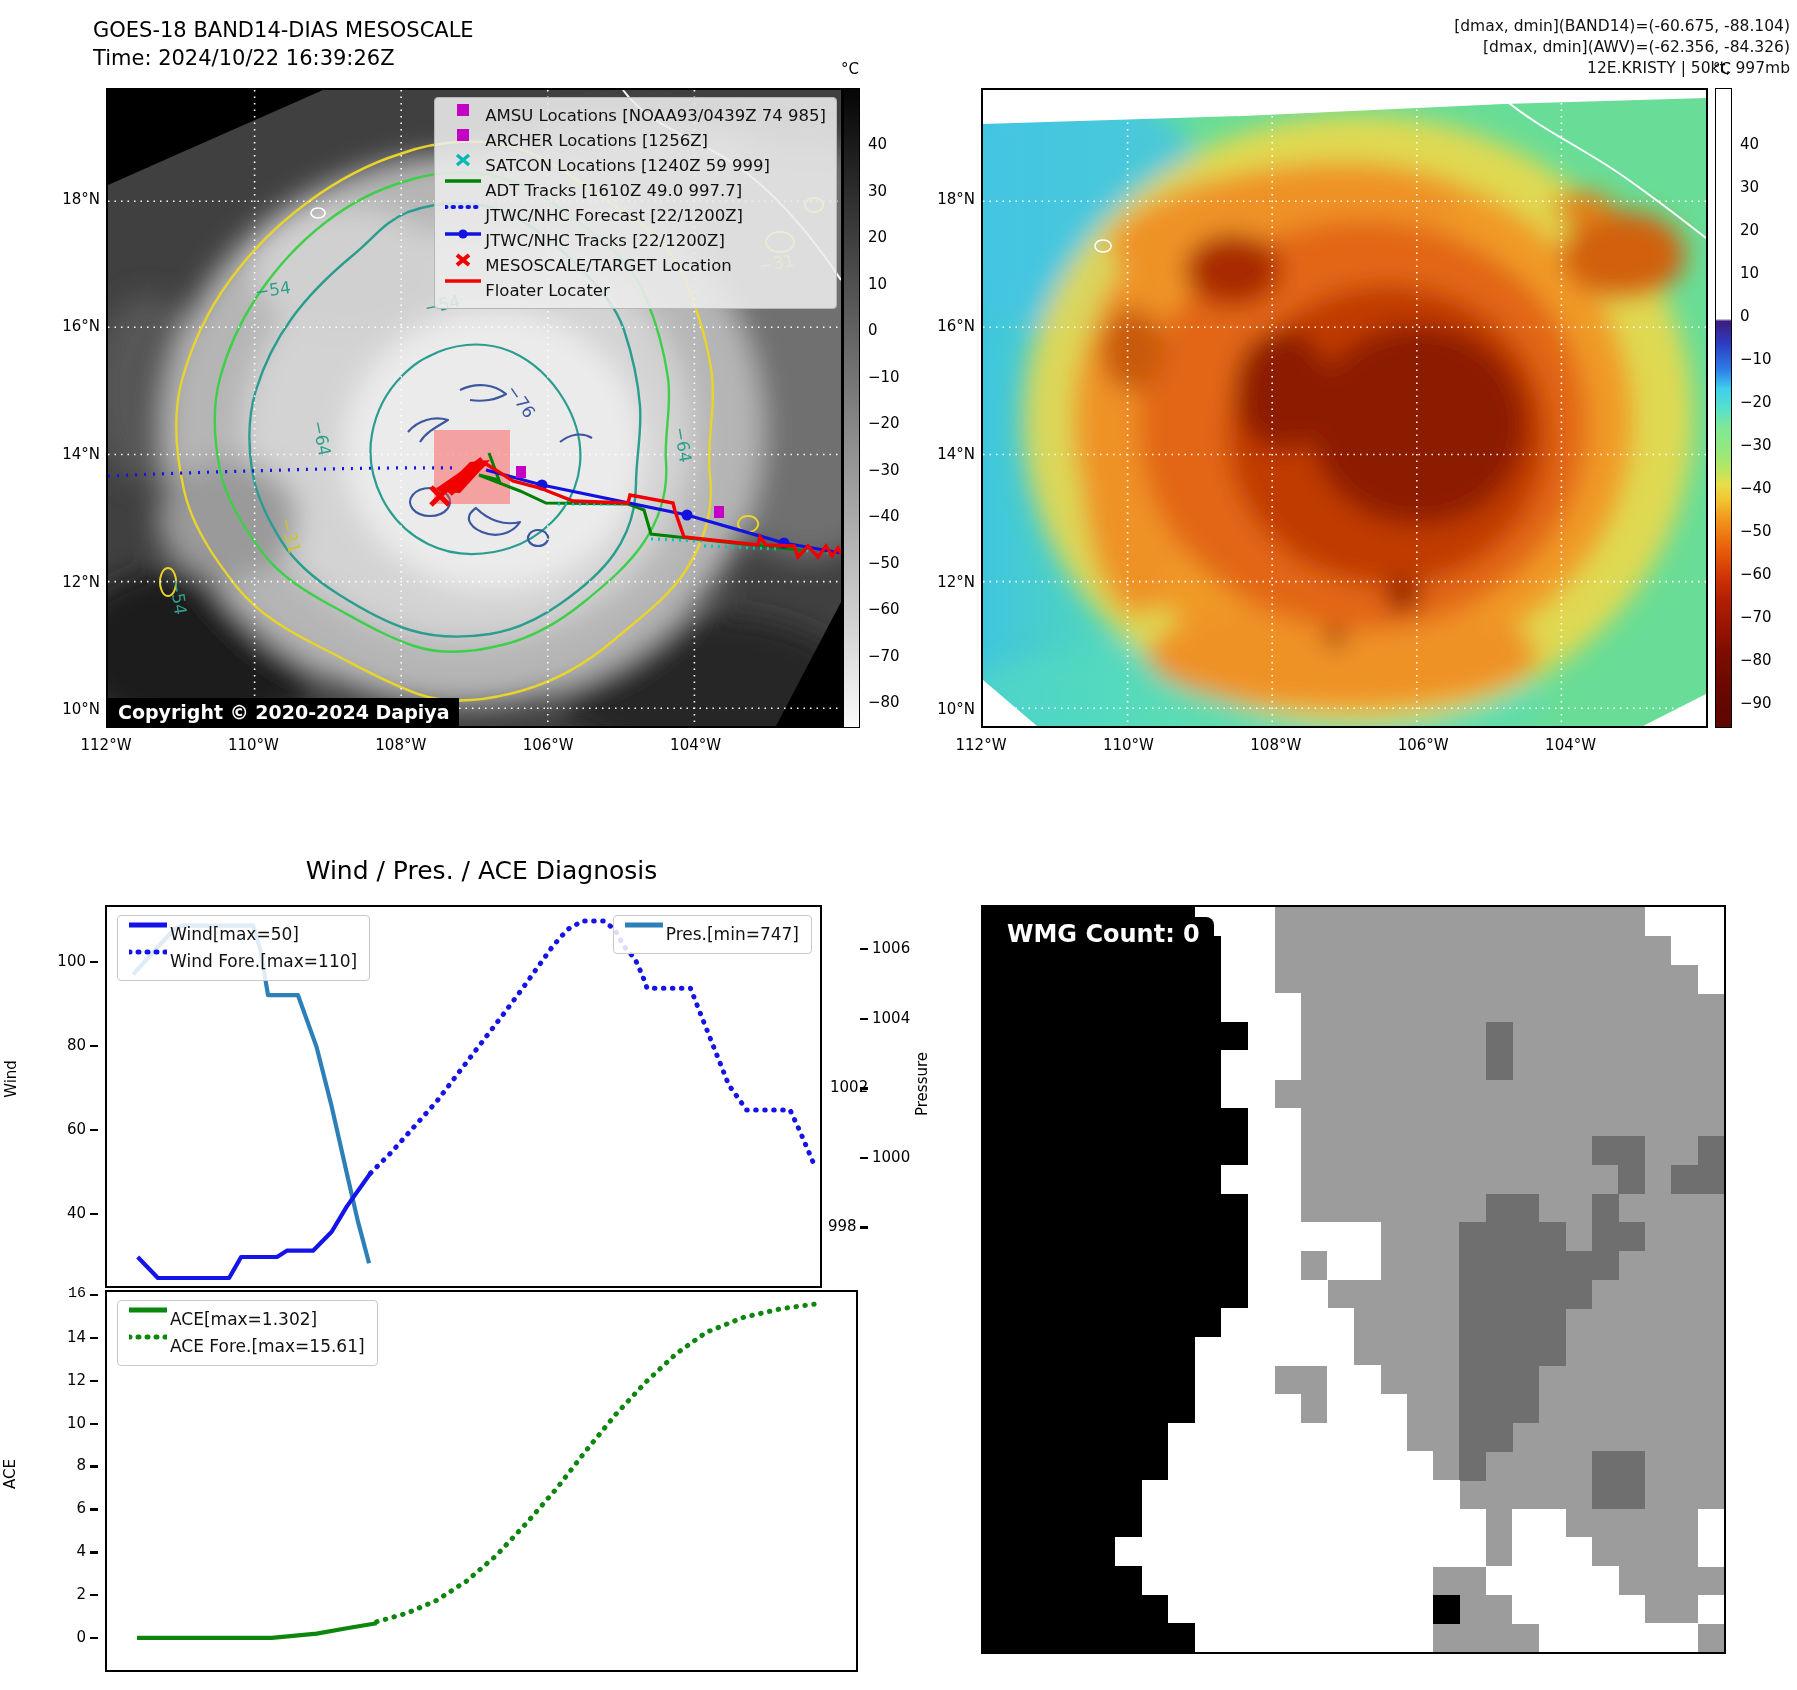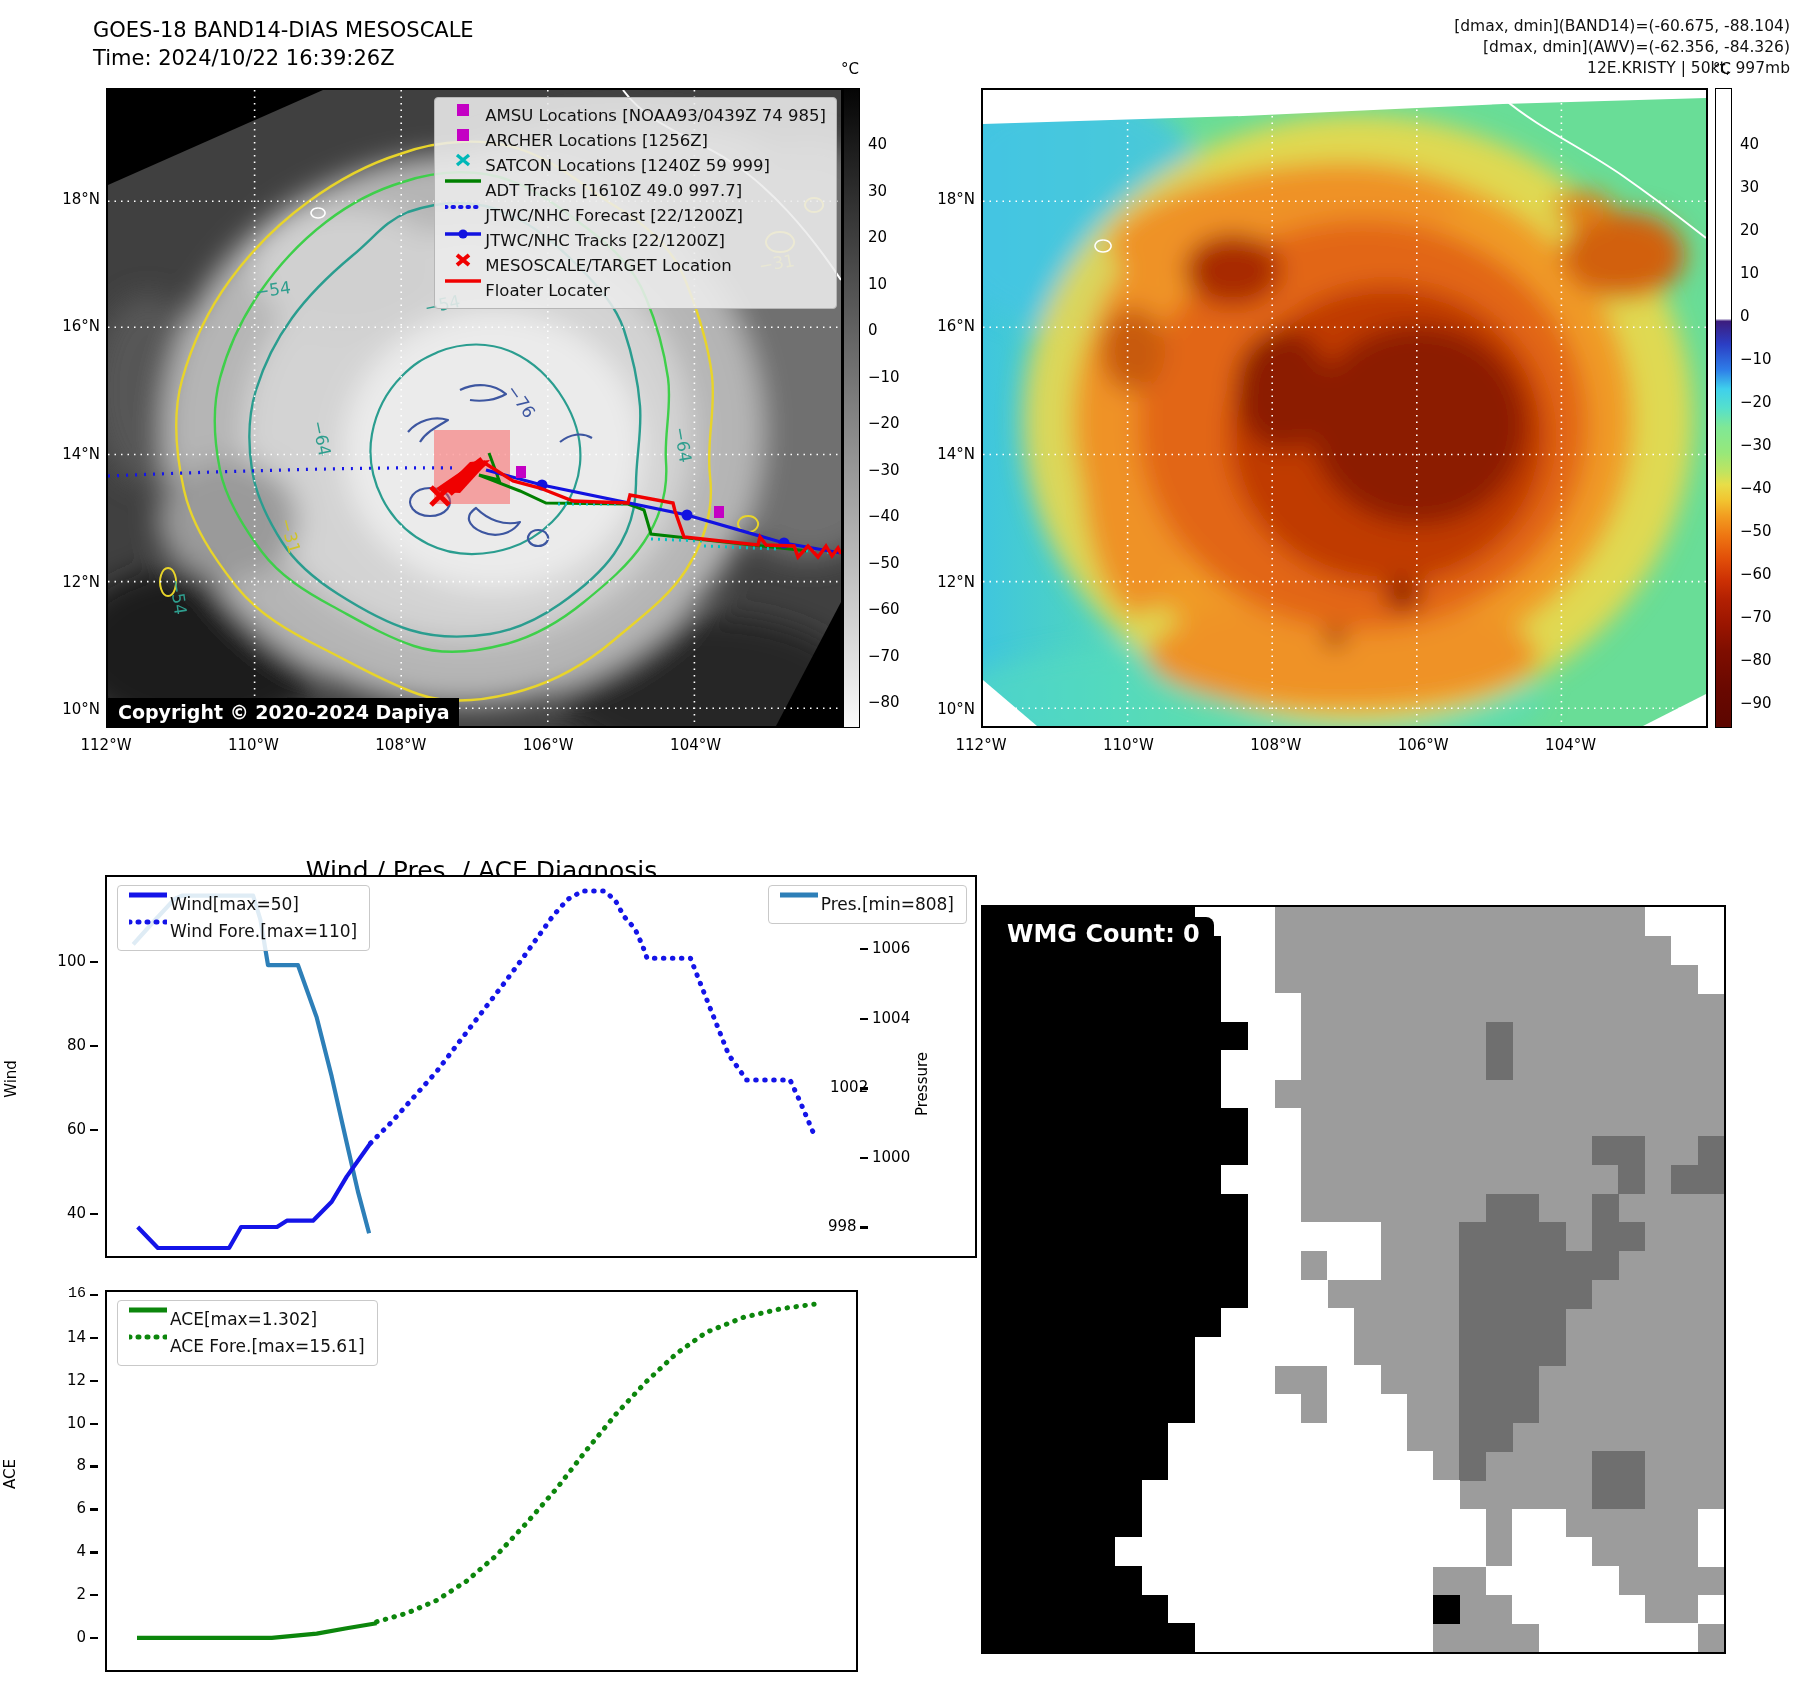--- a/index.html
+++ b/index.html
@@ -322,21 +322,21 @@
   <div class="abs" id="tr-lon">
       <div class="geo-label lon" style="left: 946px; top: 736px; position: absolute;">112°W</div>
       <div class="geo-label lon" style="left: 1093.4px; top: 736px; position: absolute;">110°W</div>
       <div class="geo-label lon" style="left: 1240.8px; top: 736px; position: absolute;">108°W</div>
       <div class="geo-label lon" style="left: 1388.2px; top: 736px; position: absolute;">106°W</div>
       <div class="geo-label lon" style="left: 1535.6px; top: 736px; position: absolute;">104°W</div>
     </div>
 
   <div class="abs" style="left:105px;top:856px;width:753px;text-align:center;font-size:25px;">Wind / Pres. / ACE Diagnosis</div>
 
-  <div class="abs plot" style="left:105px;top:875px;width:872px;height:383px;">
+  <div class="abs plot" style="left:105px;top:905px;width:717px;height:383px;">
     <svg id="wind-svg" width="749" height="379" viewBox="0 0 749 379">
         <polyline points="26.2,67.4 44.9,46.5 67.4,22.1 74.9,18.6 146.1,18.6 153.5,43.0 161.0,88.2 191.0,88.2 209.7,140.4 224.7,199.6 239.7,265.7 250.9,314.4 262.1,356.2" fill="none" stroke="#2d7fb8" stroke-width="4.2" stroke-linejoin="round"></polyline>
         <polyline points="30.7,350.0 50.9,371.0 122.1,371.0 134.1,350.0 170.0,350.0 179.8,343.7 206.0,343.7 224.7,324.8 239.7,299.6 263.6,266.0" fill="none" stroke="#1414e8" stroke-width="4.2" stroke-linejoin="round"></polyline>
         <polyline points="263.6,266.0 284.6,245.0 307.1,219.8 329.6,194.6 352.0,165.2 374.5,135.8 397.0,106.4 415.7,81.2 430.7,60.2 445.7,39.2 460.6,22.4 475.6,14.0 496.6,14.0 507.8,22.4 516.8,39.2 528.0,51.8 535.5,68.6 540.0,81.2 583.5,81.2 591.7,102.2 606.7,140.0 621.7,177.8 639.6,203.0 683.1,203.0 692.8,224.0 707.1,257.6" fill="none" stroke="#1414e8" stroke-width="5" stroke-linejoin="round" stroke-dasharray="0.5 8.5" stroke-linecap="round"></polyline>
       </svg>
     <div class="chart-legend" style="left:10px;top:8px;" id="wind-legend">
         <div class="legend-row">
           <span class="legend-marker">
             <svg width="38" height="8">
               <line x1="0" y1="4" x2="38" y2="4" stroke="#1414e8" stroke-width="5"></line>
@@ -353,21 +353,21 @@
           <span>Wind Fore.[max=110]</span>
         </div>
       </div>
     <div class="chart-legend" style="right:8px;top:8px;" id="pres-legend">
         <div class="legend-row">
           <span class="legend-marker">
             <svg width="38" height="8">
               <line x1="0" y1="4" x2="38" y2="4" stroke="#2d7fb8" stroke-width="5"></line>
             </svg>
           </span>
-          <span>Pres.[min=808]</span>
+          <span>Pres.[min=747]</span>
         </div>
       </div>
   </div>
   <div class="abs plot" style="left:105px;top:1290px;width:753px;height:382px;">
     <svg id="ace-svg" width="749" height="378" viewBox="0 0 749 378">
         <polyline points="30.0,345.9 164.8,345.9 209.7,341.6 239.7,336.3 269.6,331.2" fill="none" stroke="#0c860c" stroke-width="4.2" stroke-linejoin="round"></polyline>
         <polyline points="269.6,329.8 299.6,321.3 329.6,308.4 359.5,289.1 389.5,263.3 419.4,231.2 449.4,196.8 479.4,158.2 509.3,121.8 539.3,89.6 569.2,61.7 599.2,40.3 636.6,25.3 674.1,16.7 707.1,12.2" fill="none" stroke="#0c860c" stroke-width="5" stroke-linejoin="round" stroke-dasharray="0.5 8.5" stroke-linecap="round"></polyline>
       </svg>
     <div class="chart-legend" style="left:10px;top:8px;" id="ace-legend">
         <div class="legend-row">

